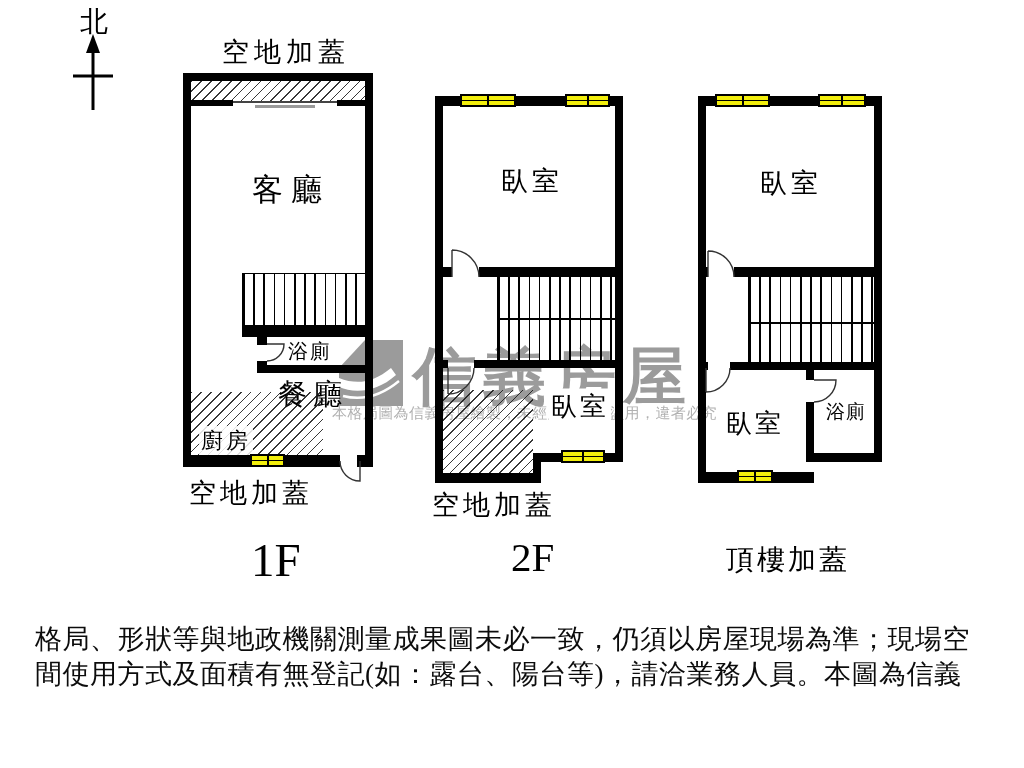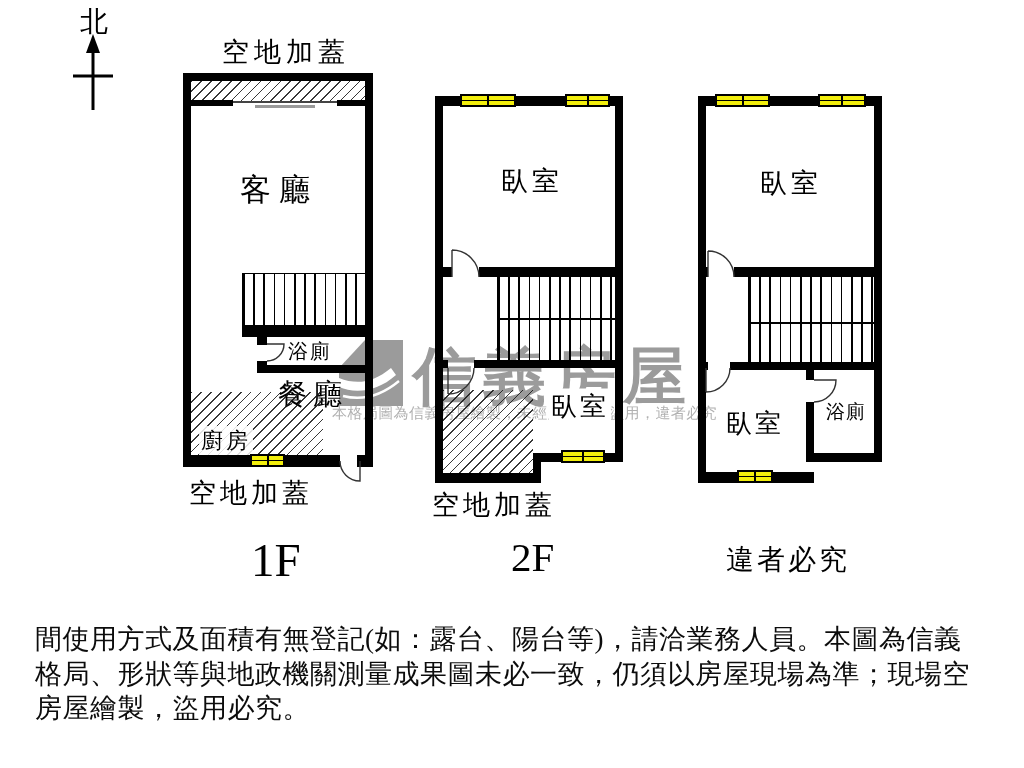--- a/index.html
+++ b/index.html
@@ -53,21 +53,21 @@
   <div class="plan" style="left:183px;top:73px;width:190px;height:394px;">
     <div class="wall" style="left:0;top:0;width:8px;height:394px;"></div>
     <div class="wall" style="left:182px;top:0;width:8px;height:394px;"></div>
     <div class="wall" style="left:0;top:0;width:190px;height:8px;"></div>
     <div class="hatch" style="left:8px;top:8px;width:174px;height:22px;"></div>
     <div class="wall" style="left:8px;top:27px;width:42px;height:6px;"></div>
     <div class="wall" style="left:154px;top:27px;width:28px;height:6px;"></div>
     <div class="thinline" style="left:50px;top:28px;width:104px;height:2px;"></div>
     <div class="slidebar" style="left:72px;top:32px;width:60px;height:3px;"></div>
 
-    <div class="lbl" style="left:96px;top:117px;font-size:31px;letter-spacing:8px;margin-left:0;">客廳</div>
+    <div class="lbl" style="left:96px;top:117px;font-size:31px;letter-spacing:8px;margin-left:12px;">客廳</div>
 
     <div class="stairs topline" style="left:59px;top:200px;width:123px;height:52px;"></div>
     <div class="wall" style="left:59px;top:252px;width:131px;height:12px;"></div>
 
     <div class="wall" style="left:74px;top:264px;width:10px;height:8px;"></div>
     <div class="wall" style="left:74px;top:288px;width:10px;height:12px;"></div>
     <div class="wall" style="left:74px;top:292px;width:116px;height:8px;"></div>
     <div class="lbl" style="left:127px;top:278px;font-size:20px;letter-spacing:2px;">浴廁</div>
 
     <div class="lbl" style="left:127px;top:322px;font-size:29px;letter-spacing:6px;margin-left:3px;">餐廳</div>
@@ -153,21 +153,20 @@
     <div class="win" style="left:39px;top:374px;width:36px;"></div>
     <div class="wall" style="left:108px;top:357px;width:76px;height:9px;"></div>
 
     <svg class="doors" width="184" height="400" viewBox="0 0 184 400">
       <path d="M10,155 A26,26 0 0 1 36,181 M10,155 L10,181"></path>
       <path d="M32,272 A24,24 0 0 1 8,296 M8,272 L8,296"></path>
       <path d="M116,284 L138,284 A22,22 0 0 1 116,306"></path>
     </svg>
   </div>
 
-  <div class="plabel" style="left:726px;top:541px;font-size:28px;letter-spacing:3px;">違者必究</div>
+  <div class="plabel" style="left:726px;top:541px;font-size:28px;letter-spacing:3px;">頂樓加蓋</div>
 
   <div class="disclaimer">
+    <div>格局、形狀等與地政機關測量成果圖未必一致，仍須以房屋現場為準；現場空</div>
     <div>間使用方式及面積有無登記(如：露台、陽台等)，請洽業務人員。本圖為信義</div>
-    <div>格局、形狀等與地政機關測量成果圖未必一致，仍須以房屋現場為準；現場空</div>
-    <div>房屋繪製，盜用必究。</div>
   </div>
 
 </div>
 
 </body></html>

